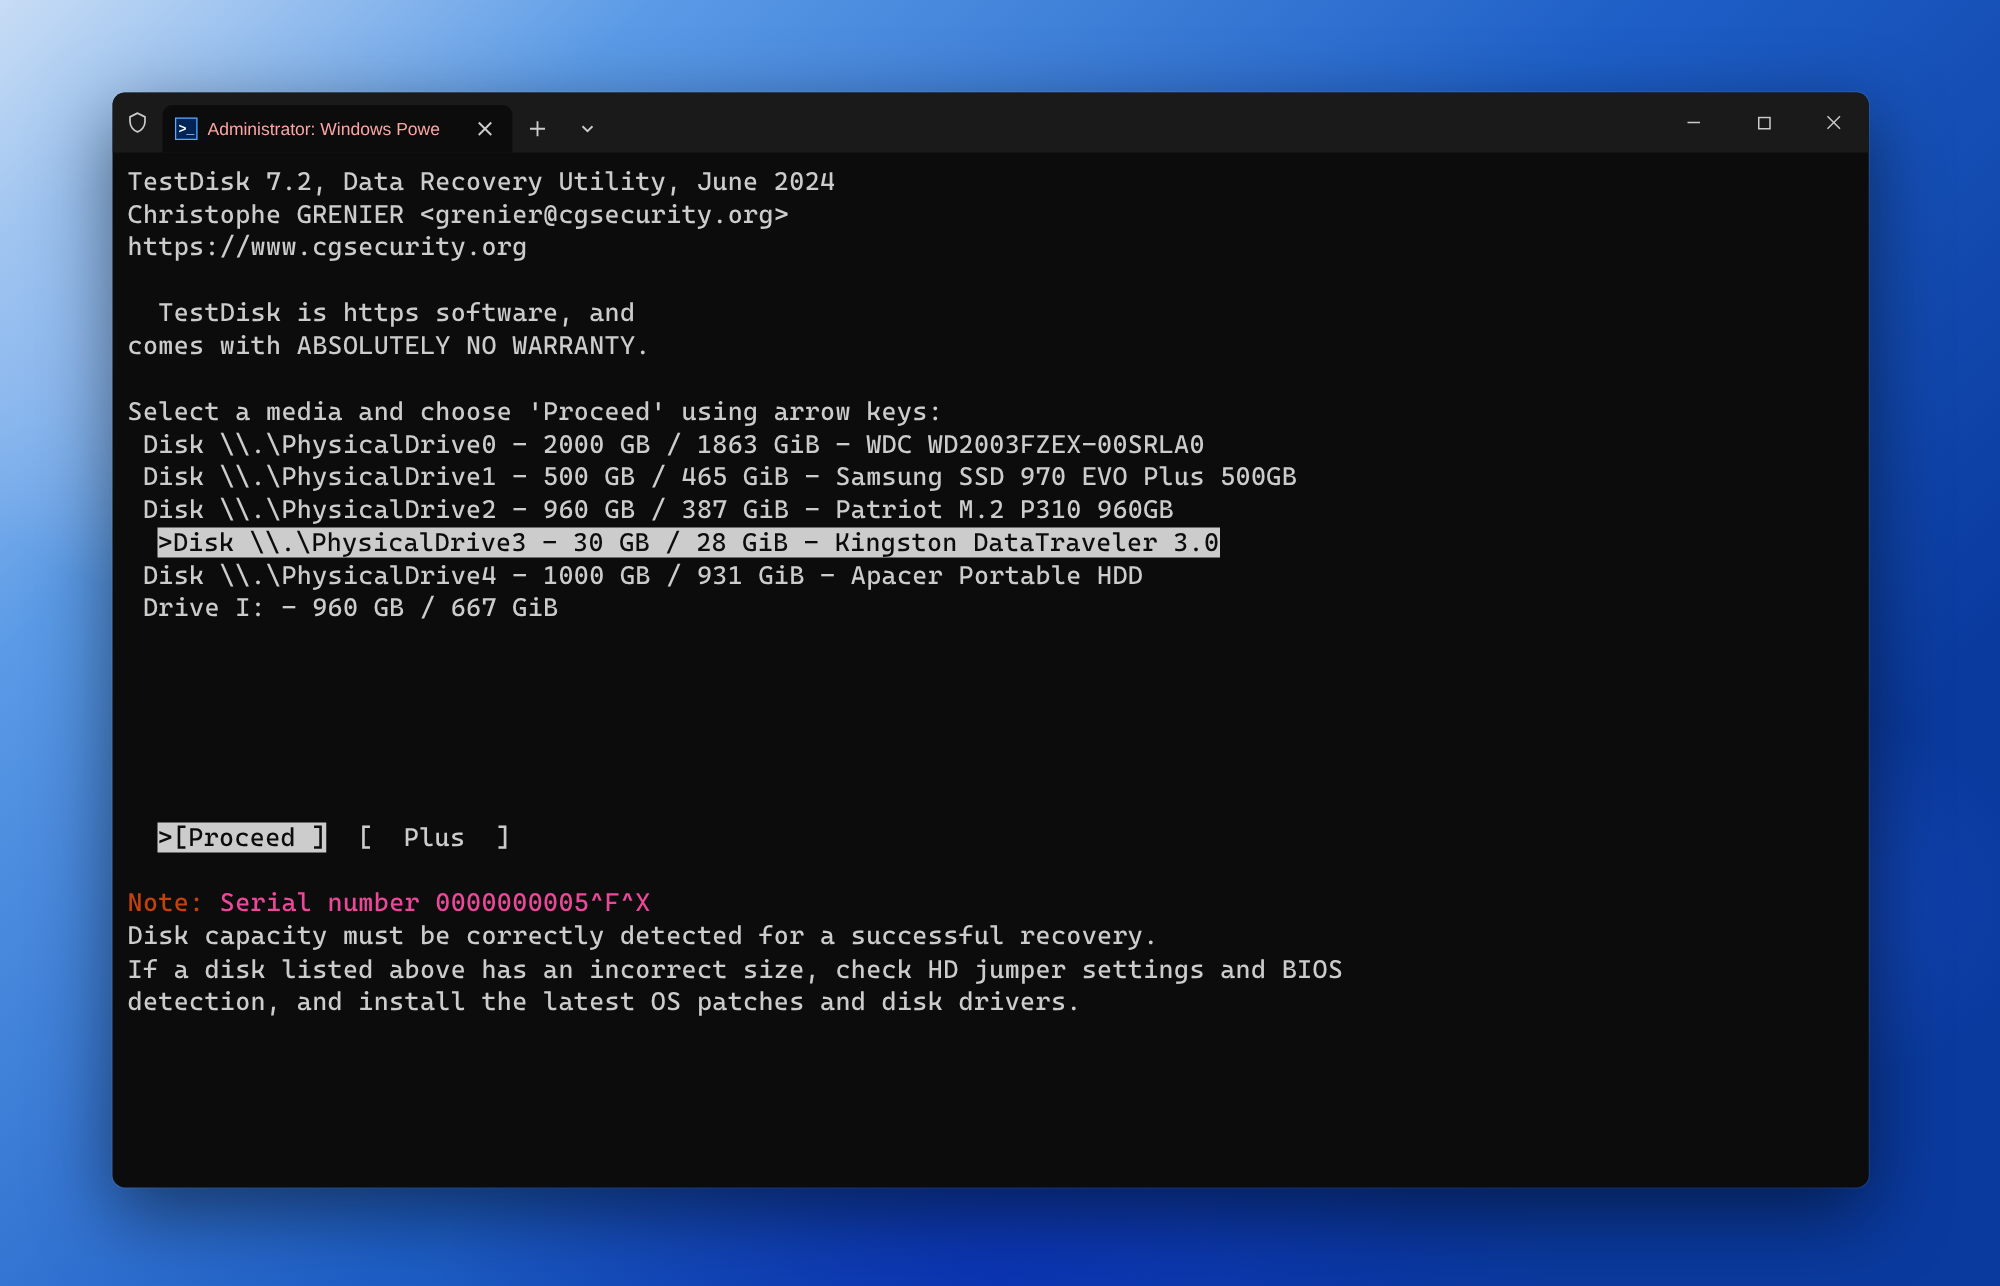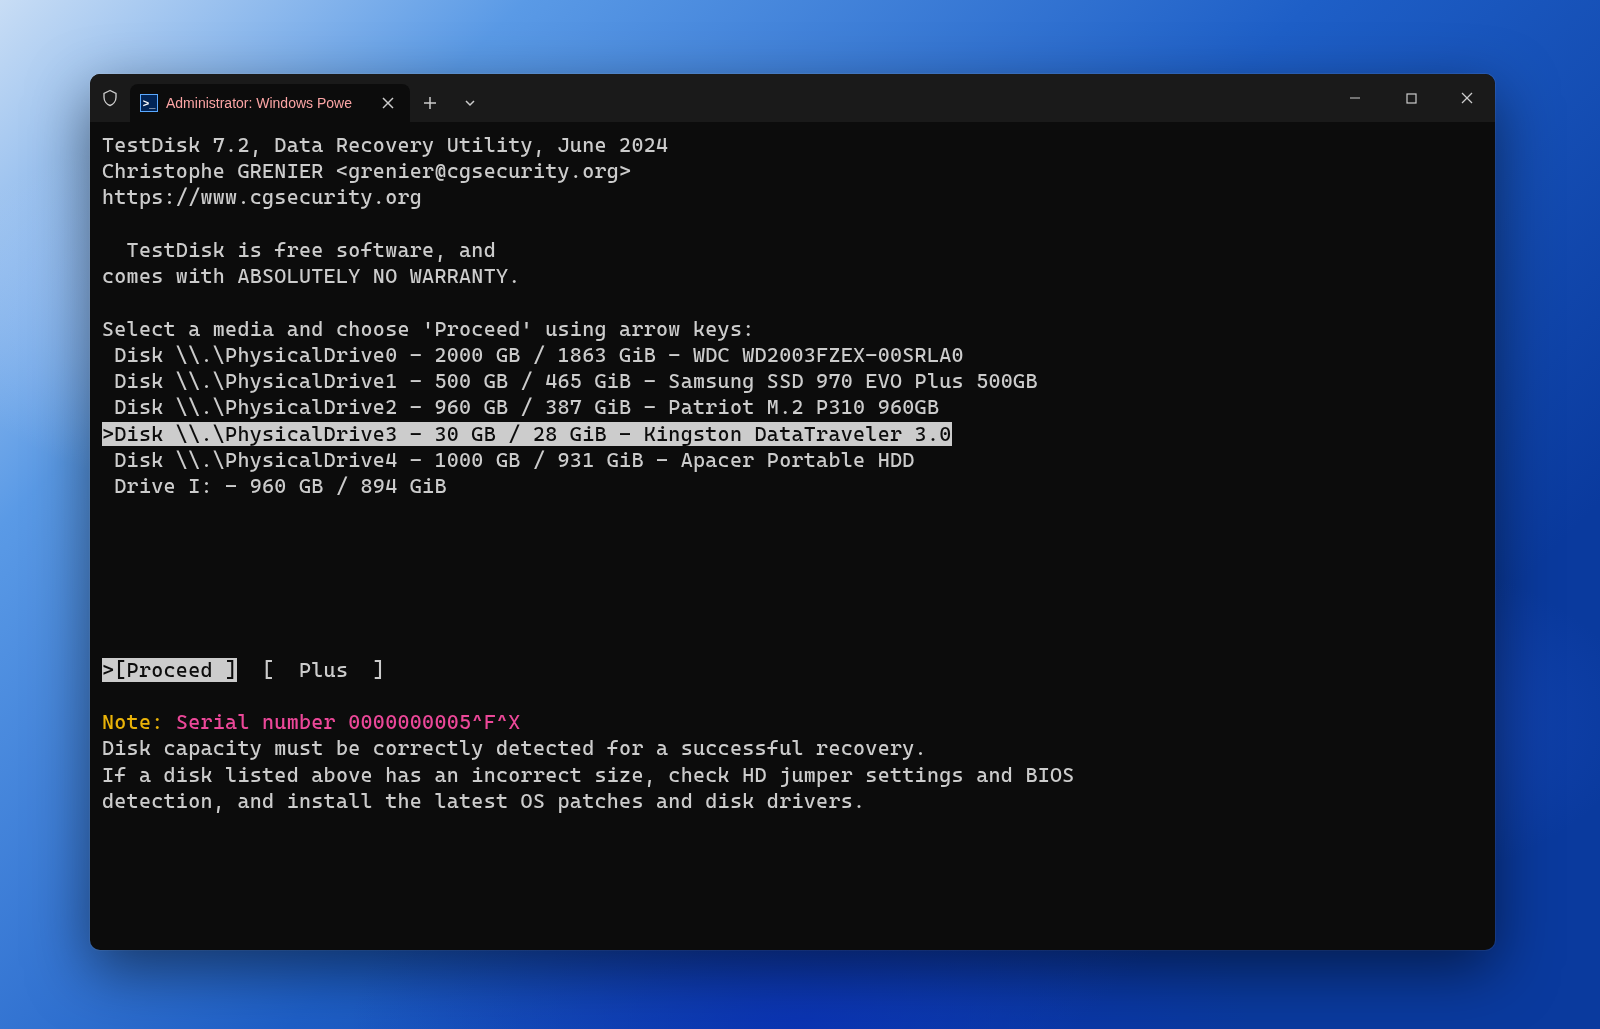--- a/index.html
+++ b/index.html
@@ -128,23 +128,24 @@
       font-size: 20.5px;
       line-height: 1.28;
       color: #cccccc;
       white-space: pre;
       overflow: hidden;
       letter-spacing: 0.3px;
     }
     .highlight {
       background: #cccccc;
       color: #0c0c0c;
+      margin-left: 24px;
     }
     .green { color: #ec4899; }
-    .note-label { color: #eab308; }
+    .note-label { color: #c2410c; }
   </style>
 </head>
 <body>
 
 <div class="desktop-bg"></div>
 
 <div class="window">
   <div class="titlebar">
     <div class="titlebar-left">
       <div class="shield-icon">
@@ -192,30 +193,30 @@
             <line x1="11" y1="1" x2="1" y2="11"></line>
         </svg>
       </div>
     </div>
   </div>
 
   <div class="terminal"><span>TestDisk 7.2, Data Recovery Utility, June 2024</span>
 <span>Christophe GRENIER &lt;grenier@cgsecurity.org&gt;</span>
 <span>https://www.cgsecurity.org</span>
 
-<span>  TestDisk is free software, and</span>
+<span>  TestDisk is https software, and</span>
 <span>comes with ABSOLUTELY NO WARRANTY.</span>
 
 <span>Select a media and choose 'Proceed' using arrow keys:</span>
 <span> Disk \\.\PhysicalDrive0 - 2000 GB / 1863 GiB - WDC WD2003FZEX-00SRLA0</span>
 <span> Disk \\.\PhysicalDrive1 - 500 GB / 465 GiB - Samsung SSD 970 EVO Plus 500GB</span>
 <span> Disk \\.\PhysicalDrive2 - 960 GB / 387 GiB - Patriot M.2 P310 960GB</span>
 <span class="highlight">&gt;Disk \\.\PhysicalDrive3 - 30 GB / 28 GiB - Kingston DataTraveler 3.0</span>
 <span> Disk \\.\PhysicalDrive4 - 1000 GB / 931 GiB - Apacer Portable HDD</span>
-<span> Drive I: - 960 GB / 894 GiB</span>
+<span> Drive I: - 960 GB / 667 GiB</span>
 
 
 
 
 
 
 <span class="highlight">&gt;[Proceed ]</span><span>  [  Plus  ]</span>
 
 <span class="note-label">Note: </span><span class="green">Serial number 0000000005^F^X</span>
 <span>Disk capacity must be correctly detected for a successful recovery.</span>

